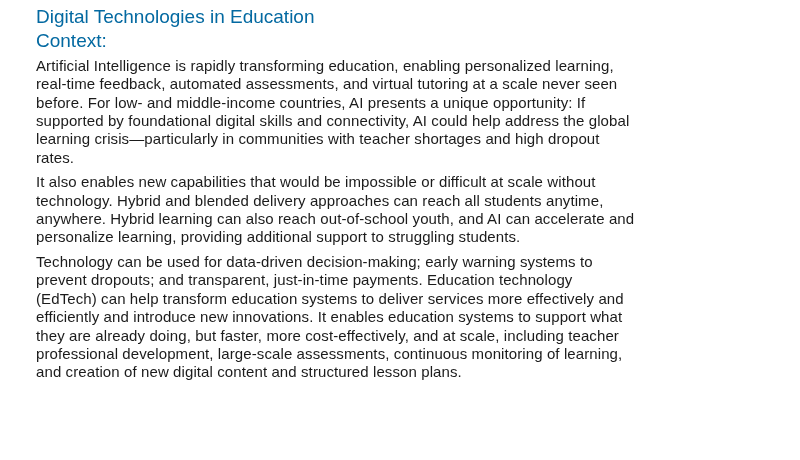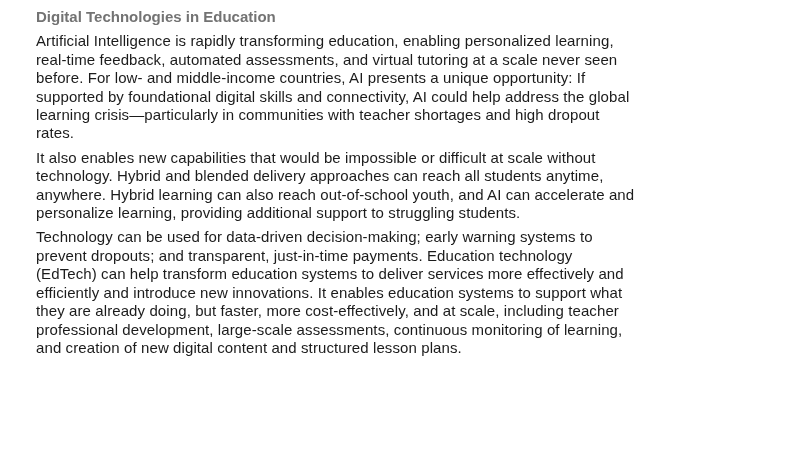--- a/index.html
+++ b/index.html
@@ -15,41 +15,42 @@
     width: 800px;
     height: 460px;
     padding: 8px 60px 0 36px;
     font-family: "Liberation Sans", "DejaVu Sans", sans-serif;
     font-size: 15px;
     line-height: 18.4px;
     color: #1b1b1b;
     background: #ffffff;
   }
   .doc-heading {
-    font-weight: bold;
+    font-weight: normal;
     margin: 0 0 6px 0;
-    font-size: 15px;
+    font-size: 19px;
     line-height: 18.4px;
-    color: #737373;
+    color: #0369a1;
   }
   .doc-paragraph {
     margin: 0 0 6px 0;
     white-space: pre-line;
     letter-spacing: 0.1px;
   }
 </style>
 </head>
 <body>
 
 <div class="doc-page">
 
   <h1 class="doc-heading">Digital Technologies in Education</h1>
 
 
 
+  <h3 class="doc-heading">Context:</h3>
 
   <p class="doc-paragraph">Artificial Intelligence is rapidly transforming education, enabling personalized learning,
 real-time feedback, automated assessments, and virtual tutoring at a scale never seen
 before. For low- and middle-income countries, AI presents a unique opportunity: If
 supported by foundational digital skills and connectivity, AI could help address the global
 learning crisis—particularly in communities with teacher shortages and high dropout
 rates.</p>
 
   <p class="doc-paragraph">It also enables new capabilities that would be impossible or difficult at scale without
 technology. Hybrid and blended delivery approaches can reach all students anytime,

